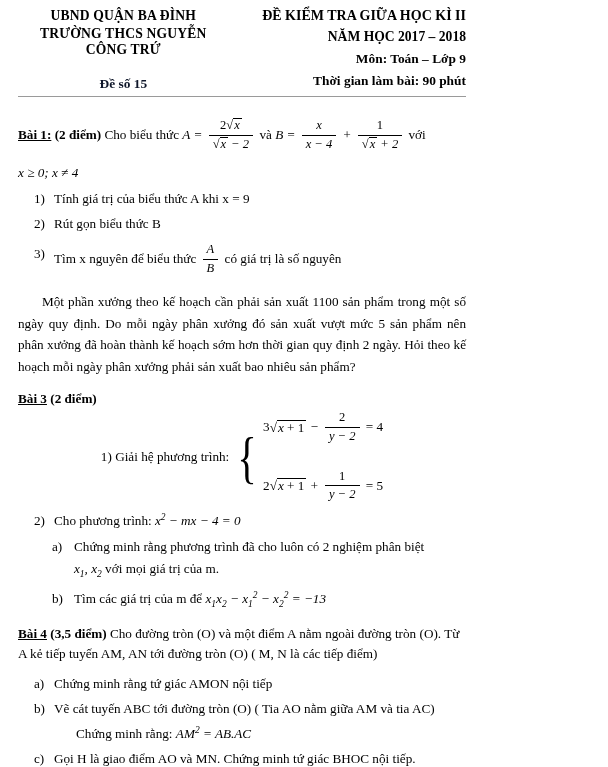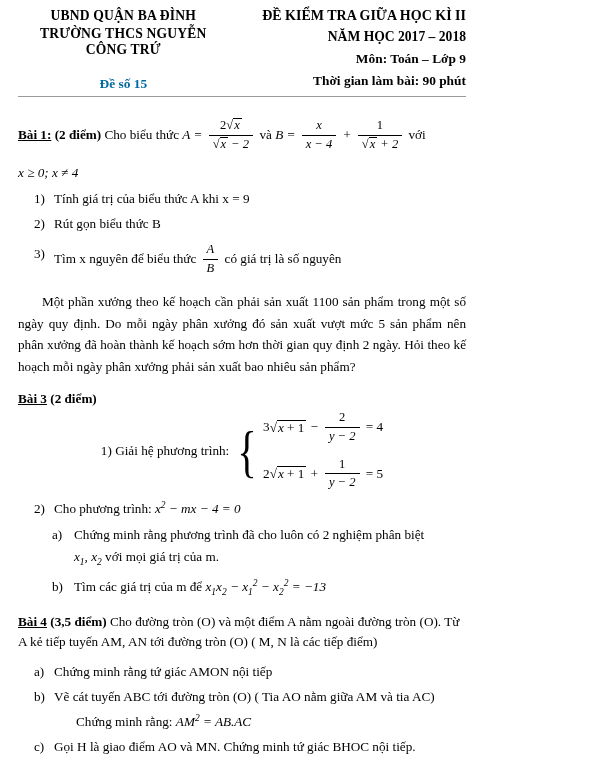--- a/index.html
+++ b/index.html
@@ -46,21 +46,21 @@
     font-size: 13.6px;
     letter-spacing: 0.2px;
   }
   .school-line2 {
     font-weight: bold;
     font-size: 13.6px;
     letter-spacing: 0.2px;
     margin-top: 2px;
   }
   .exam-code {
-    color: #0369a1;
+    color: #0f172a;
     font-weight: bold;
     font-size: 13.4px;
     margin-top: 18px;
   }
   .exam-title {
     font-weight: bold;
     font-size: 14px;
   }
   .exam-year {
     font-weight: bold;
@@ -179,21 +179,21 @@
     line-height: 0.82;
     font-family: "Liberation Serif", serif;
     transform: scaleX(0.7);
     display: inline-block;
     margin-right: 2px;
   }
   .sys-eqs {
     display: flex;
     flex-direction: column;
     justify-content: flex-start;
-    gap: 12px;
+    gap: 24px;
   }
   .eqrow { white-space: nowrap; }
 </style>
 </head>
 <body>
 
 <div class="page">
 
   <div class="header">
     <div class="header-left">

